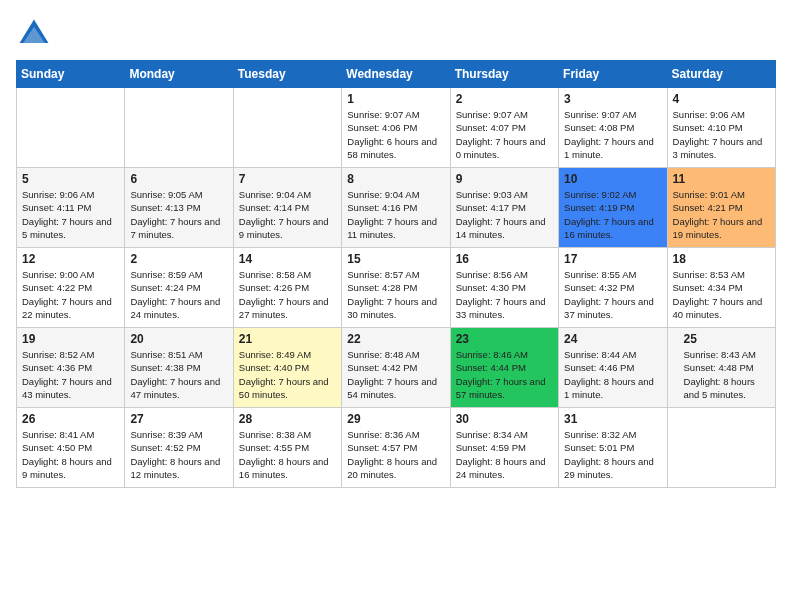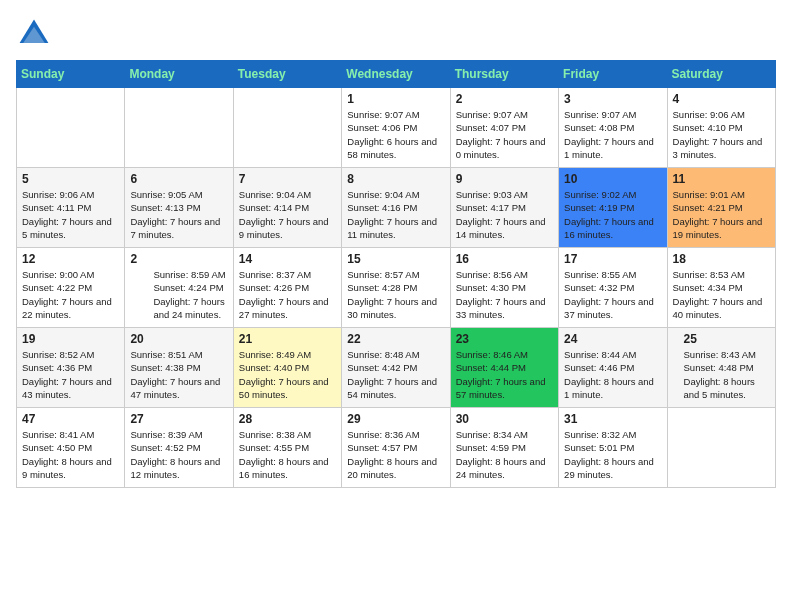--- a/index.html
+++ b/index.html
@@ -52,21 +52,21 @@
       font-size: 15px;
       color: #444;
     }
     table {
       width: 100%;
       border-collapse: collapse;
       table-layout: fixed;
     }
     thead tr th {
       background-color: #1a6abf;
-      color: #86efac;
+      color: #ffffff;
       font-size: 12px;
       font-weight: bold;
       padding: 6px 4px;
       text-align: left;
       border: 1px solid #1a6abf;
     }
     tbody tr td {
       vertical-align: top;
       border: 1px solid #ccc;
       padding: 4px 5px;
@@ -200,27 +200,27 @@
       </tr>
       <tr>
         <td>
           <div class="day-num">12</div>
           <div class="cell-text" style="white-space: pre-line;">Sunrise: 9:00 AM
 Sunset: 4:22 PM
 Daylight: 7 hours and 22 minutes.</div>
         </td>
         <td>
           <div class="day-num">2</div>
-          <div class="cell-text" style="white-space: pre-line; margin-left: 23px;">Sunrise: 8:59 AM
+          <div class="cell-text" style="white-space: pre-line;">Sunrise: 8:59 AM
 Sunset: 4:24 PM
 Daylight: 7 hours and 24 minutes.</div>
         </td>
         <td>
           <div class="day-num">14</div>
-          <div class="cell-text" style="white-space: pre-line;">Sunrise: 8:37 AM
+          <div class="cell-text" style="white-space: pre-line;">Sunrise: 8:58 AM
 Sunset: 4:26 PM
 Daylight: 7 hours and 27 minutes.</div>
         </td>
         <td>
           <div class="day-num">15</div>
           <div class="cell-text" style="white-space: pre-line;">Sunrise: 8:57 AM
 Sunset: 4:28 PM
 Daylight: 7 hours and 30 minutes.</div>
         </td>
         <td>
@@ -281,21 +281,21 @@
         </td>
         <td style="background: rgb(245, 245, 245); padding-left: 16px;">
           <div class="day-num">25</div>
           <div class="cell-text" style="white-space: pre-line;">Sunrise: 8:43 AM
 Sunset: 4:48 PM
 Daylight: 8 hours and 5 minutes.</div>
         </td>
       </tr>
       <tr>
         <td>
-          <div class="day-num">47</div>
+          <div class="day-num">26</div>
           <div class="cell-text" style="white-space: pre-line;">Sunrise: 8:41 AM
 Sunset: 4:50 PM
 Daylight: 8 hours and 9 minutes.</div>
         </td>
         <td>
           <div class="day-num">27</div>
           <div class="cell-text" style="white-space: pre-line;">Sunrise: 8:39 AM
 Sunset: 4:52 PM
 Daylight: 8 hours and 12 minutes.</div>
         </td>

